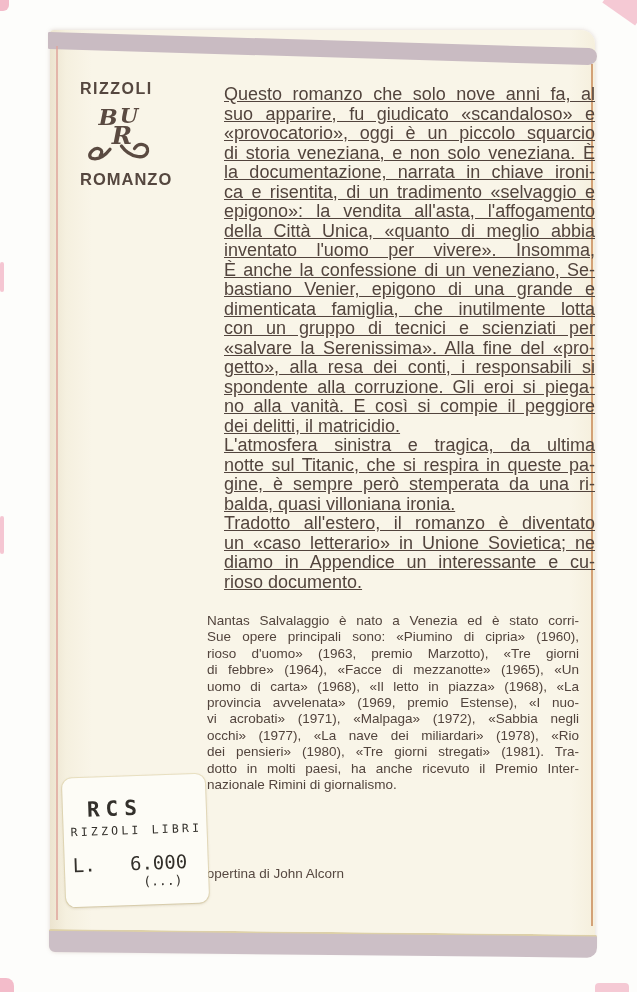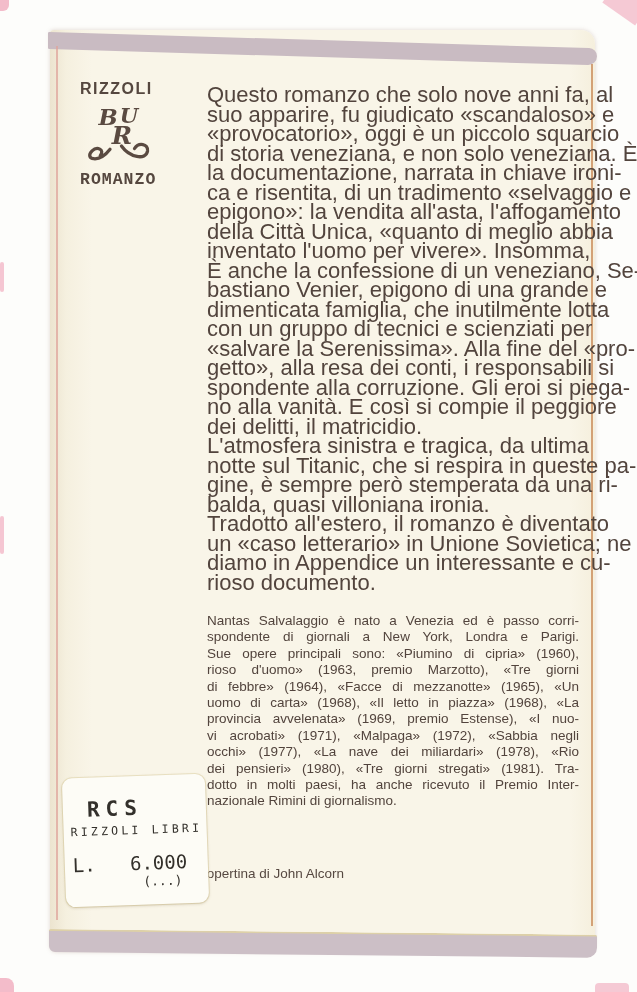--- a/index.html
+++ b/index.html
@@ -33,25 +33,25 @@
     background:#dfa49b;opacity:.75;
   }
   .edge-right{
     position:absolute;right:2px;top:34px;bottom:26px;width:2px;
     background:#c0763f;opacity:.65;
   }
   
   .pubcol{position:absolute;left:30px;top:50px;width:112px;color:#4f423b;}
   .pubname{font-size:16px;letter-spacing:1.5px;font-weight:bold;color:#55473f;}
   .logo{margin:4px auto 0;width:78px;height:62px;}
-  .seriesname{font-size:16.5px;letter-spacing:1px;font-weight:bold;margin-top:2px;color:#55473f;font-family:Liberation Mono, monospace;}
+  .seriesname{font-size:16.5px;letter-spacing:1px;font-weight:bold;margin-top:2px;color:#55473f;}
   
   .blurb{
-    position:absolute;left:157px;top:55px;width:371px;
-    font-size:22px;line-height:19.5px;color:#52443d;
+    position:absolute;left:174px;top:55px;width:371px;
+    font-size:18px;line-height:19.5px;color:#52443d;text-decoration:underline;
   }
   .bio{
     position:absolute;left:157px;top:583px;width:372px;
     font-size:13.5px;line-height:16.4px;color:#52443d;
   }
   .jline{text-align:justify;text-align-last:justify;white-space:nowrap;}
   .jline.end{text-align-last:left;}
   .credit{
     position:absolute;left:147px;top:836px;font-size:13.5px;color:#564841;
   }
@@ -125,22 +125,21 @@
       <div class="jline">notte sul Titanic, che si respira in queste pa-</div>
       <div class="jline">gine, è sempre però stemperata da una ri-</div>
       <div class="jline end">balda, quasi villoniana ironia.</div>
       <div class="jline">Tradotto all'estero, il romanzo è diventato</div>
       <div class="jline">un «caso letterario» in Unione Sovietica; ne</div>
       <div class="jline">diamo in Appendice un interessante e cu-</div>
       <div class="jline end">rioso documento.</div>
     </div>
 
   <div class="bio">
-      <div class="jline">Nantas Salvalaggio è nato a Venezia ed è passo corri-</div>
-      <div class="jline">spondente di giornali a New York, Londra e Parigi.</div>
+      <div class="jline">Nantas Salvalaggio è nato a Venezia ed è stato corri-</div>
       <div class="jline">Sue opere principali sono: «Piumino di cipria» (1960),</div>
       <div class="jline">rioso d'uomo» (1963, premio Marzotto), «Tre giorni</div>
       <div class="jline">di febbre» (1964), «Facce di mezzanotte» (1965), «Un</div>
       <div class="jline">uomo di carta» (1968), «Il letto in piazza» (1968), «La</div>
       <div class="jline">provincia avvelenata» (1969, premio Estense), «I nuo-</div>
       <div class="jline">vi acrobati» (1971), «Malpaga» (1972), «Sabbia negli</div>
       <div class="jline">occhi» (1977), «La nave dei miliardari» (1978), «Rio</div>
       <div class="jline">dei pensieri» (1980), «Tre giorni stregati» (1981). Tra-</div>
       <div class="jline">dotto in molti paesi, ha anche ricevuto il Premio Inter-</div>
       <div class="jline end">nazionale Rimini di giornalismo.</div>

